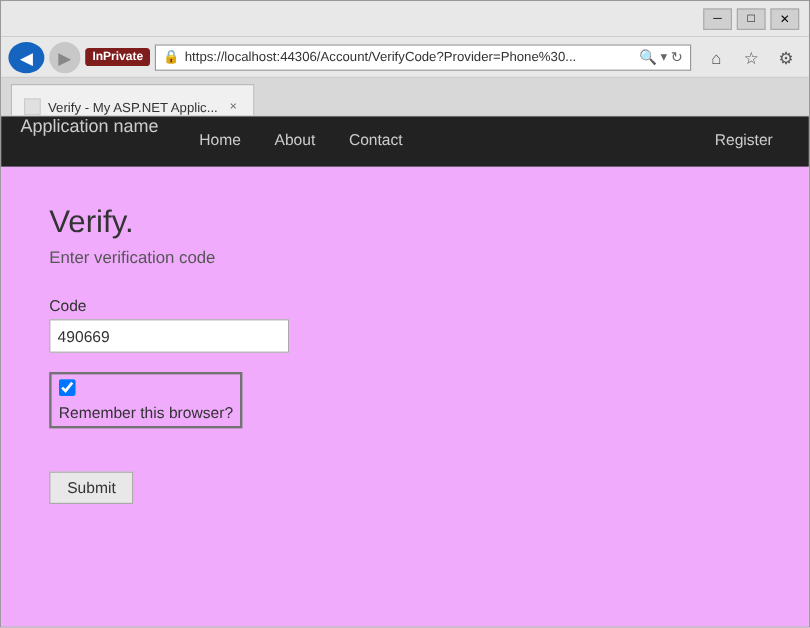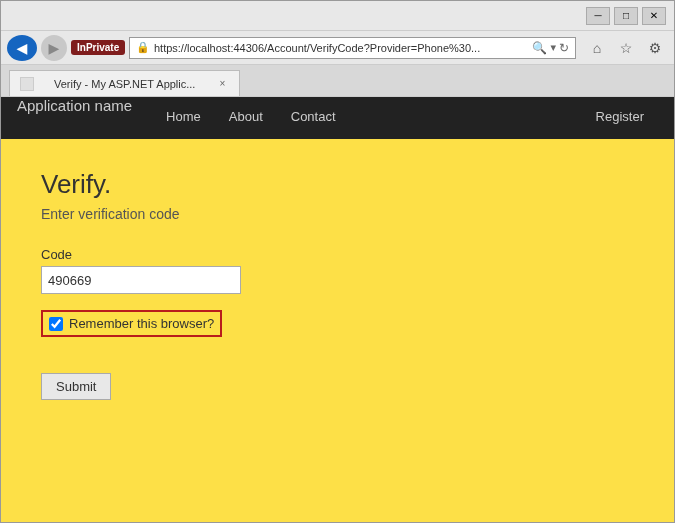--- a/index.html
+++ b/index.html
@@ -120,22 +120,22 @@
       padding: 0 0 0 8px;
       border-bottom: 1px solid #ccc;
     }
     .tab {
       height: 26px;
       background: #f0f0f0;
       border: 1px solid #bbb;
       border-bottom: none;
       padding: 0 10px;
       display: flex;
-      align-items: center;
-      gap: 20px;
+      align-items: flex-end;
+      gap: 6px;
       font-size: 11px;
       color: #333;
       min-width: 180px;
       position: relative;
     }
     .tab-favicon {
       width: 14px;
       height: 14px;
       background: #e0e0e0;
       border: 1px solid #ccc;
@@ -179,21 +179,21 @@
     }
     .app-nav-right {
       margin-left: auto;
       display: flex;
       gap: 0;
       flex-direction: column;
     }
 
     
     .page-content {
-      background: #fde047;
+      background: #f0abfc;
       flex: 1;
       padding: 30px 40px;
     }
     .page-title {
       font-size: 26px;
       font-weight: 300;
       color: #333;
       margin-bottom: 6px;
     }
     .page-subtitle {
@@ -299,21 +299,21 @@
 
   <div class="page-content">
     <h1 class="page-title">Verify.</h1>
     <p class="page-subtitle">Enter verification code</p>
 
     <div class="form-group">
       <label class="form-label">Code</label>
       <input class="form-input" type="text" value="490669" style="">
     </div>
 
-    <div style="margin-bottom: 16px; display: inline-flex; align-items: center; gap: 6px; border: 2px solid #b91c1c; padding: 4px 6px;">
+    <div style="margin-bottom: 16px; display: inline-flex; align-items: flex-start; gap: 6px; border: 2px solid #737373; padding: 4px 6px; flex-direction: column;">
       <input type="checkbox" class="checkbox-input" checked="" style="">
       <label class="checkbox-label">Remember this browser?</label>
     </div>
 
     <div style="display: block; margin-top: 20px;">
       <button class="submit-btn">Submit</button>
     </div>
   </div>
 
 </div>

